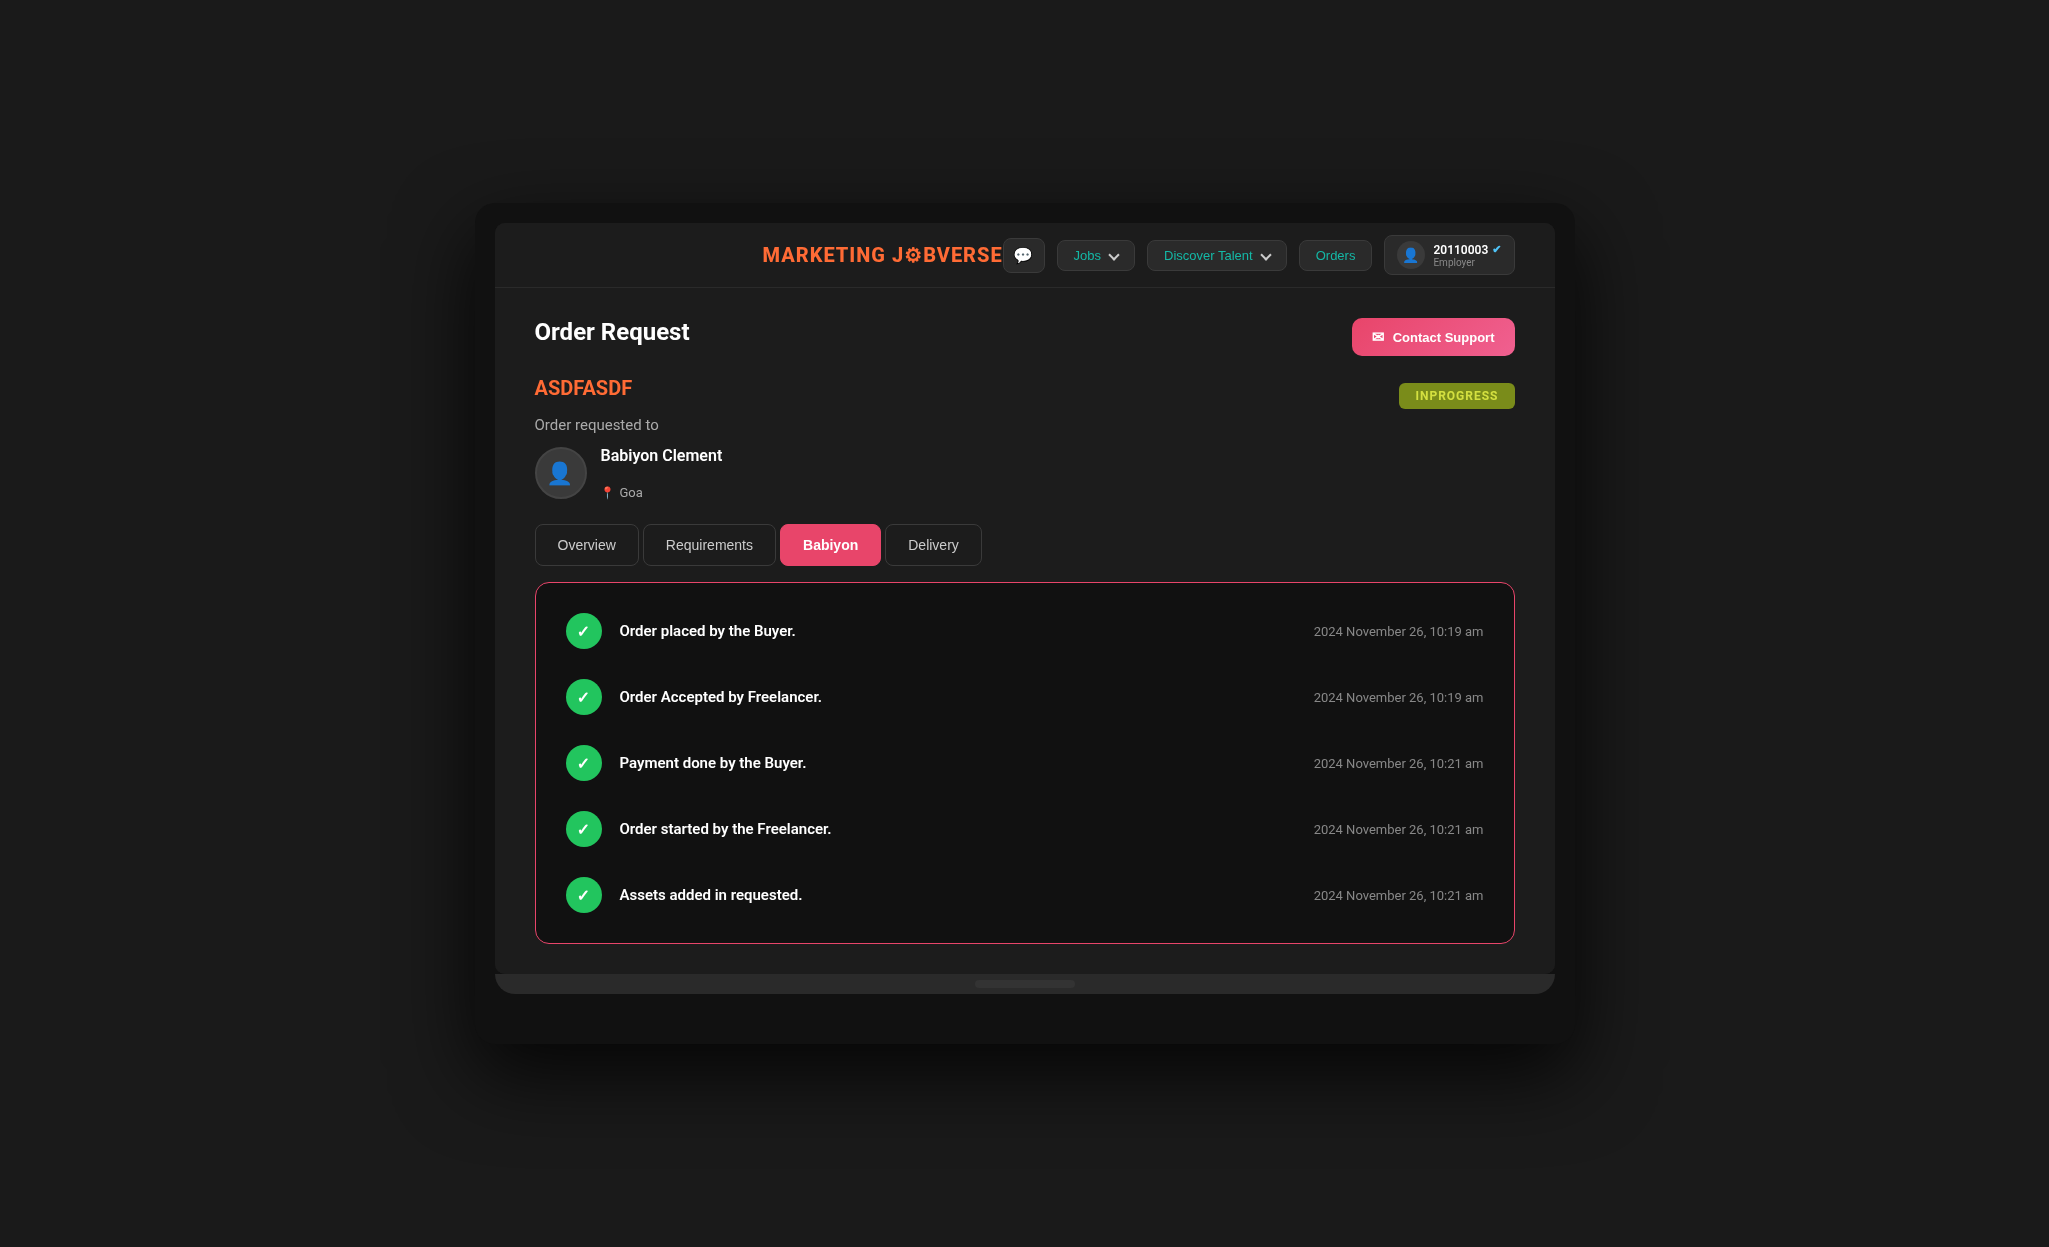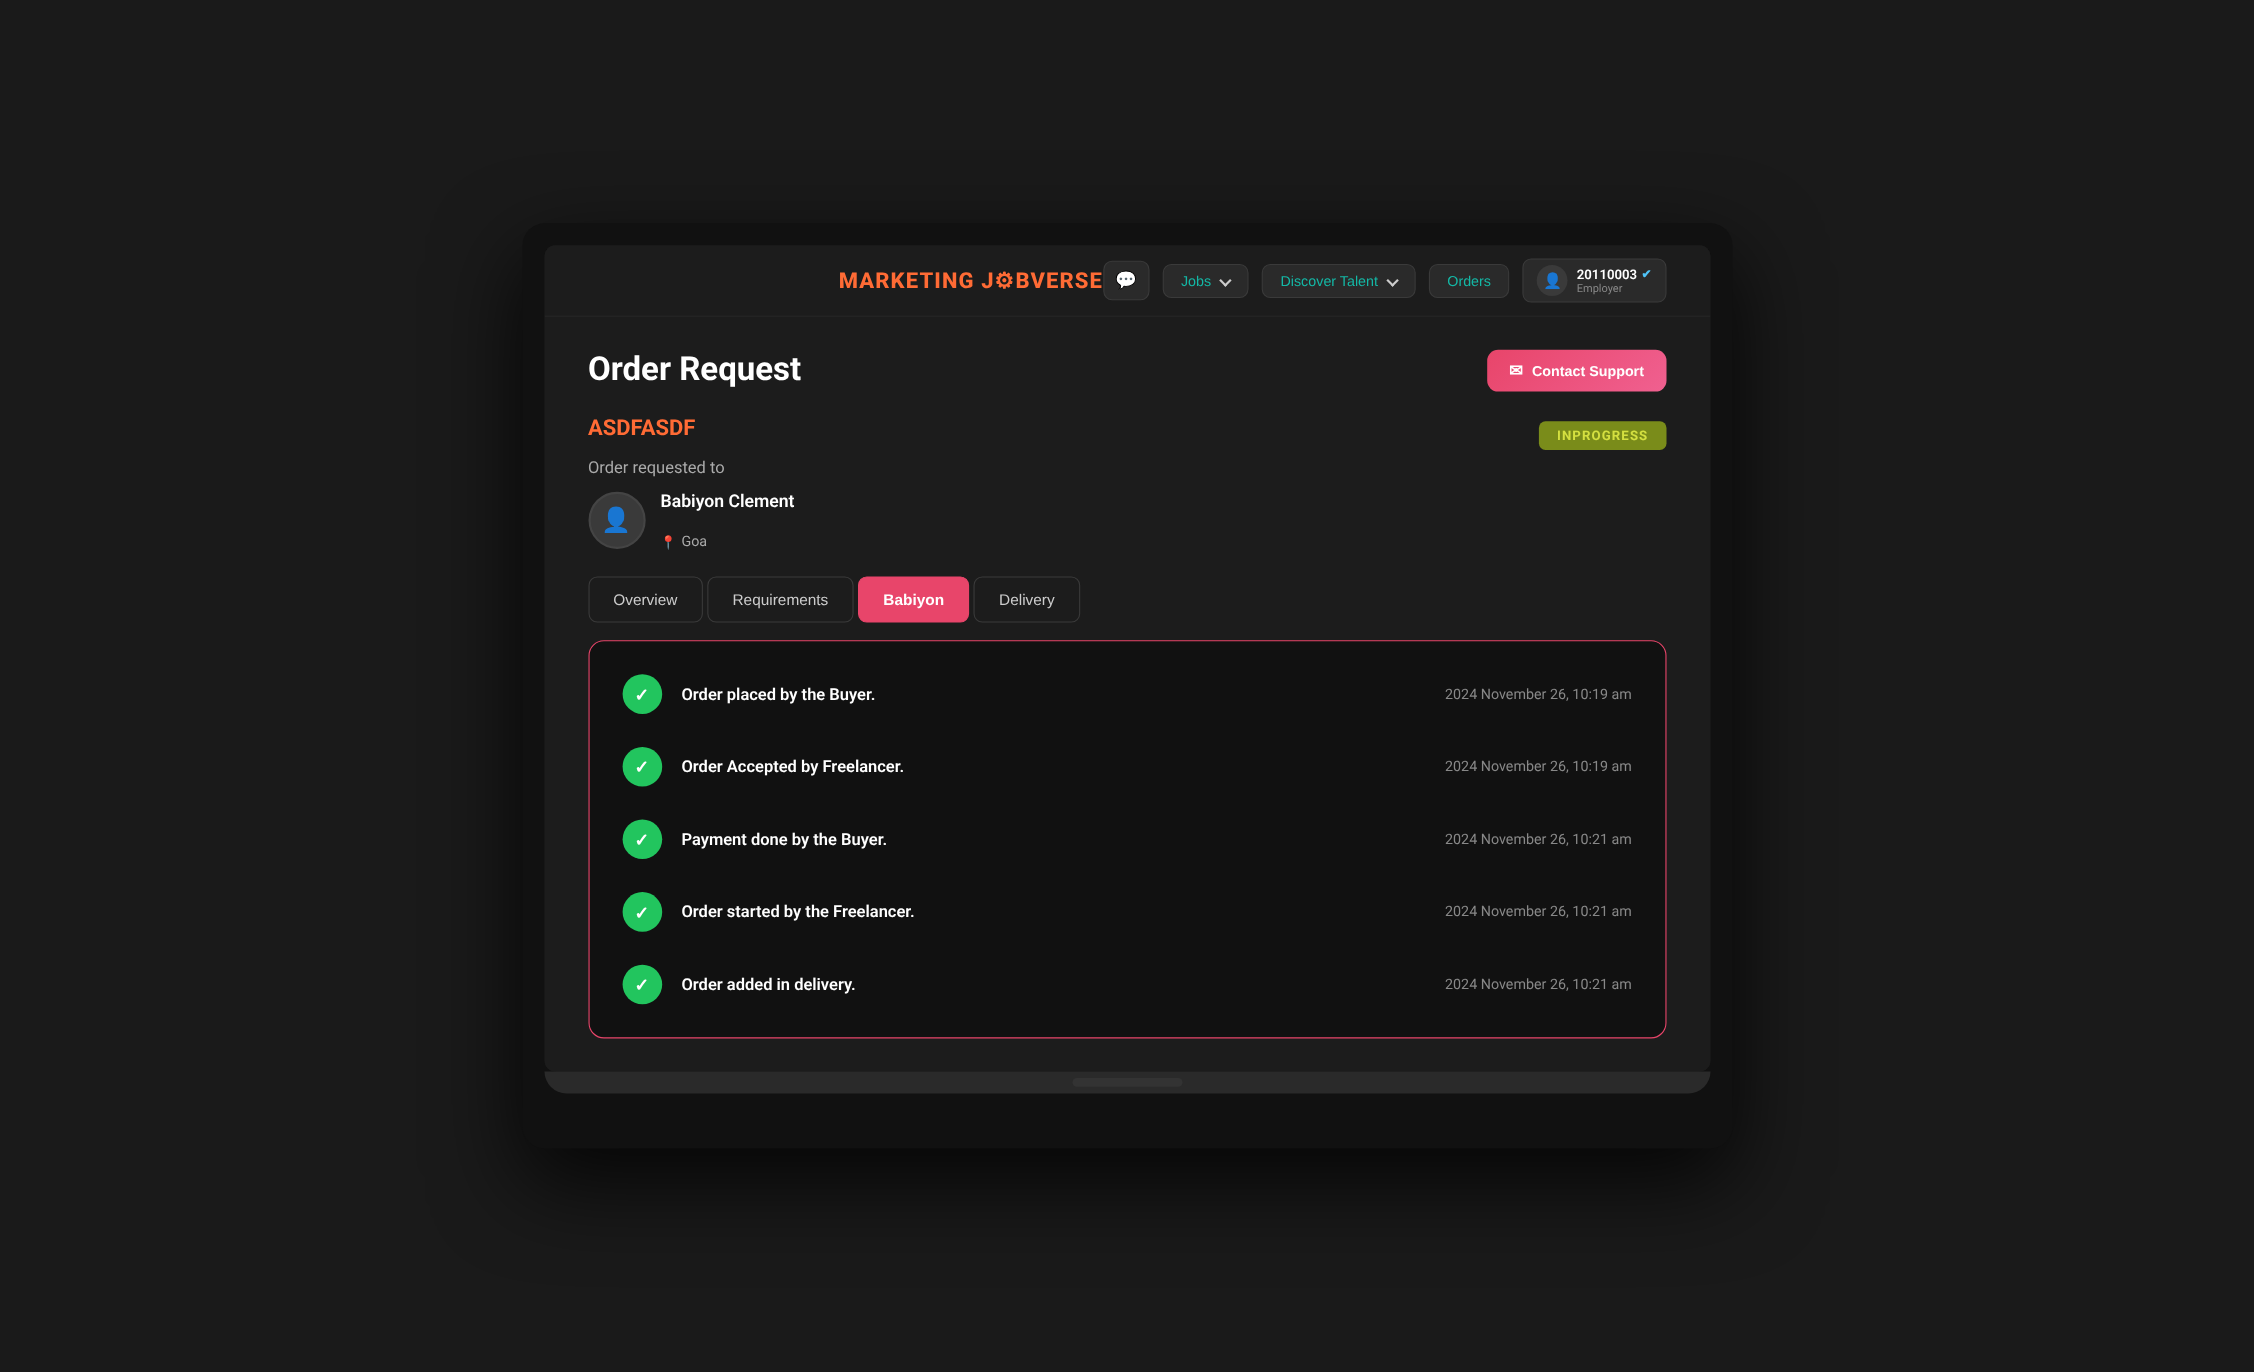--- a/index.html
+++ b/index.html
@@ -139,21 +139,21 @@
     }
 
     .page-header {
       display: flex;
       justify-content: space-between;
       align-items: flex-start;
       margin-bottom: 20px;
     }
 
     .page-title {
-      font-size: 30px;
+      font-size: 24px;
       font-weight: 700;
       color: #fff;
     }
 
     .contact-support-btn {
       background: linear-gradient(135deg, #e8456a, #f06090);
       border: none;
       border-radius: 10px;
       color: #fff;
       padding: 10px 20px;
@@ -429,21 +429,21 @@
         </div>
 
         <div class="activity-item">
           <div class="check-icon">✓</div>
           <span class="activity-text">Order started by the Freelancer.</span>
           <span class="activity-time">2024 November 26, 10:21 am</span>
         </div>
 
         <div class="activity-item">
           <div class="check-icon">✓</div>
-          <span class="activity-text">Order added in delivery.</span>
+          <span class="activity-text">Assets added in requested.</span>
           <span class="activity-time">2024 November 26, 10:21 am</span>
         </div>
 
       </div>
 
     </div>
   </div>
 
   <div class="laptop-base">
     <div class="trackpad"></div>

